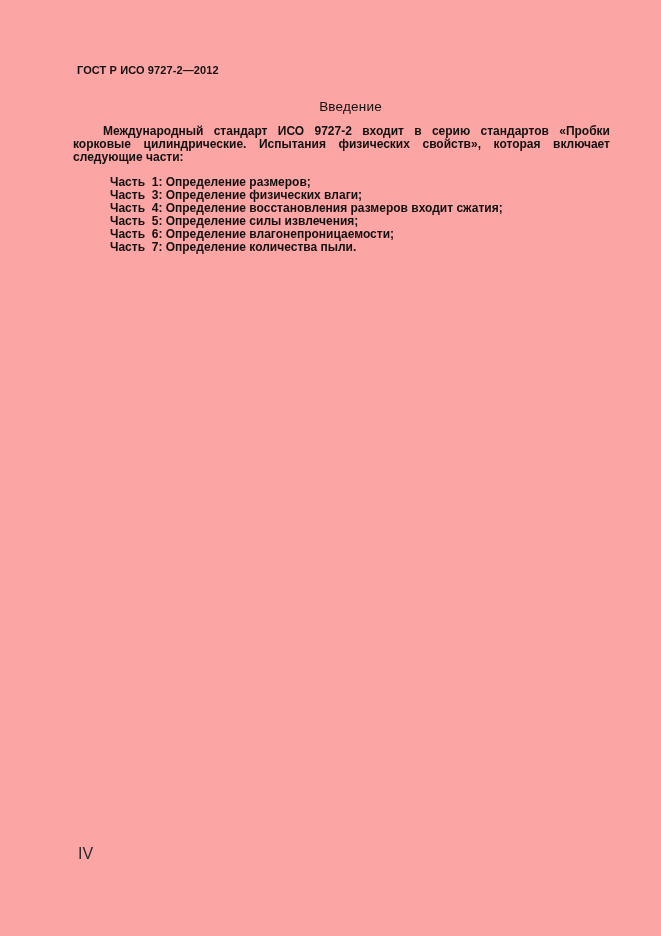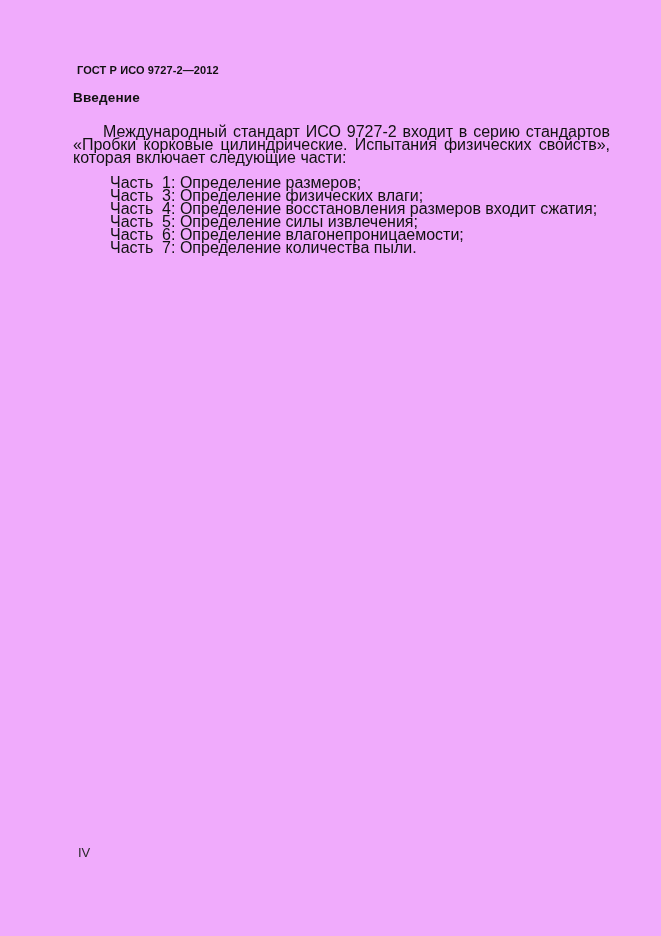--- a/index.html
+++ b/index.html
@@ -4,69 +4,71 @@
 <style>
   html, body {
     margin: 0;
     padding: 0;
     background: #ffffff;
   }
   .page {
     position: relative;
     width: 661px;
     height: 936px;
-    background: #f0abfc;
+    background: #fca5a5;
     font-family: "Liberation Sans", sans-serif;
     color: #111111;
     overflow: hidden;
   }
   .doc-header {
     position: absolute;
     left: 77px;
     top: 64px;
     font-size: 11px;
     font-weight: bold;
     letter-spacing: 0.1px;
     white-space: pre;
   }
   .doc-title {
     position: absolute;
     left: 73px;
     top: 90px;
     width: 537px;
-    margin: 0;
+    margin: 9px;
     font-size: 13.5px;
-    font-weight: bold;
+    font-weight: normal;
+    text-align: center;
     letter-spacing: 0.2px;
   }
   .doc-body {
     position: absolute;
     left: 73px;
     top: 125px;
     width: 537px;
-    font-size: 16px;
+    font-size: 12px;
     line-height: 13px;
+    font-weight: bold;
   }
   .intro-paragraph {
     margin: 0;
     text-indent: 30px;
     text-align: justify;
   }
   .parts {
     margin: 12px;
   }
   .part-line {
     padding-left: 25px;
     white-space: pre-wrap;
   }
   .page-number {
     position: absolute;
     left: 78px;
     top: 845px;
-    font-size: 13px;
+    font-size: 16px;
     color: #2a2a2a;
   }
 </style>
 </head>
 <body>
 
 <div class="page">
 
   <div class="doc-header">ГОСТ Р ИСО 9727-2—2012</div>
 

